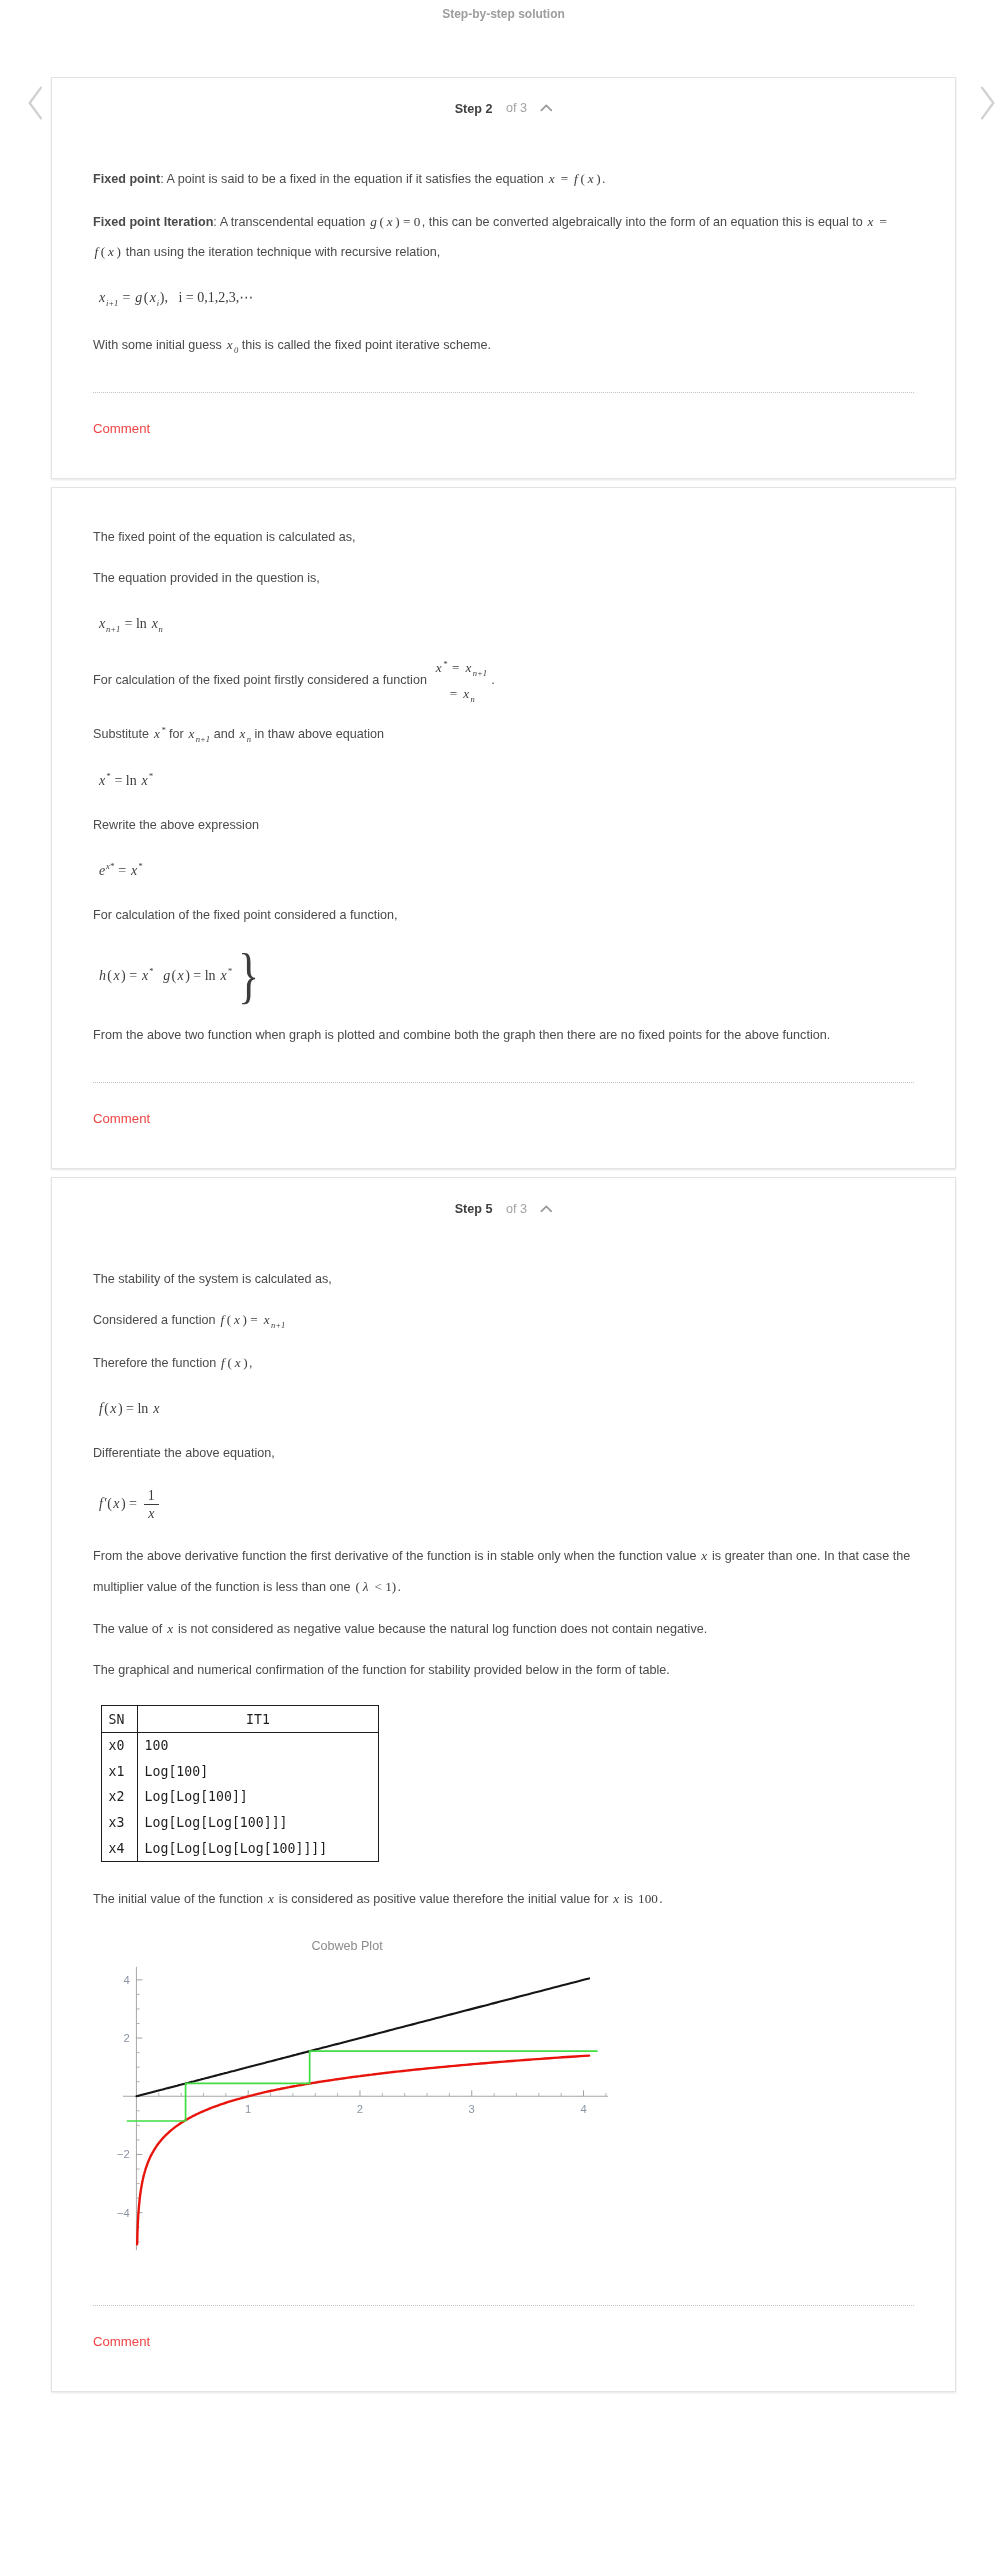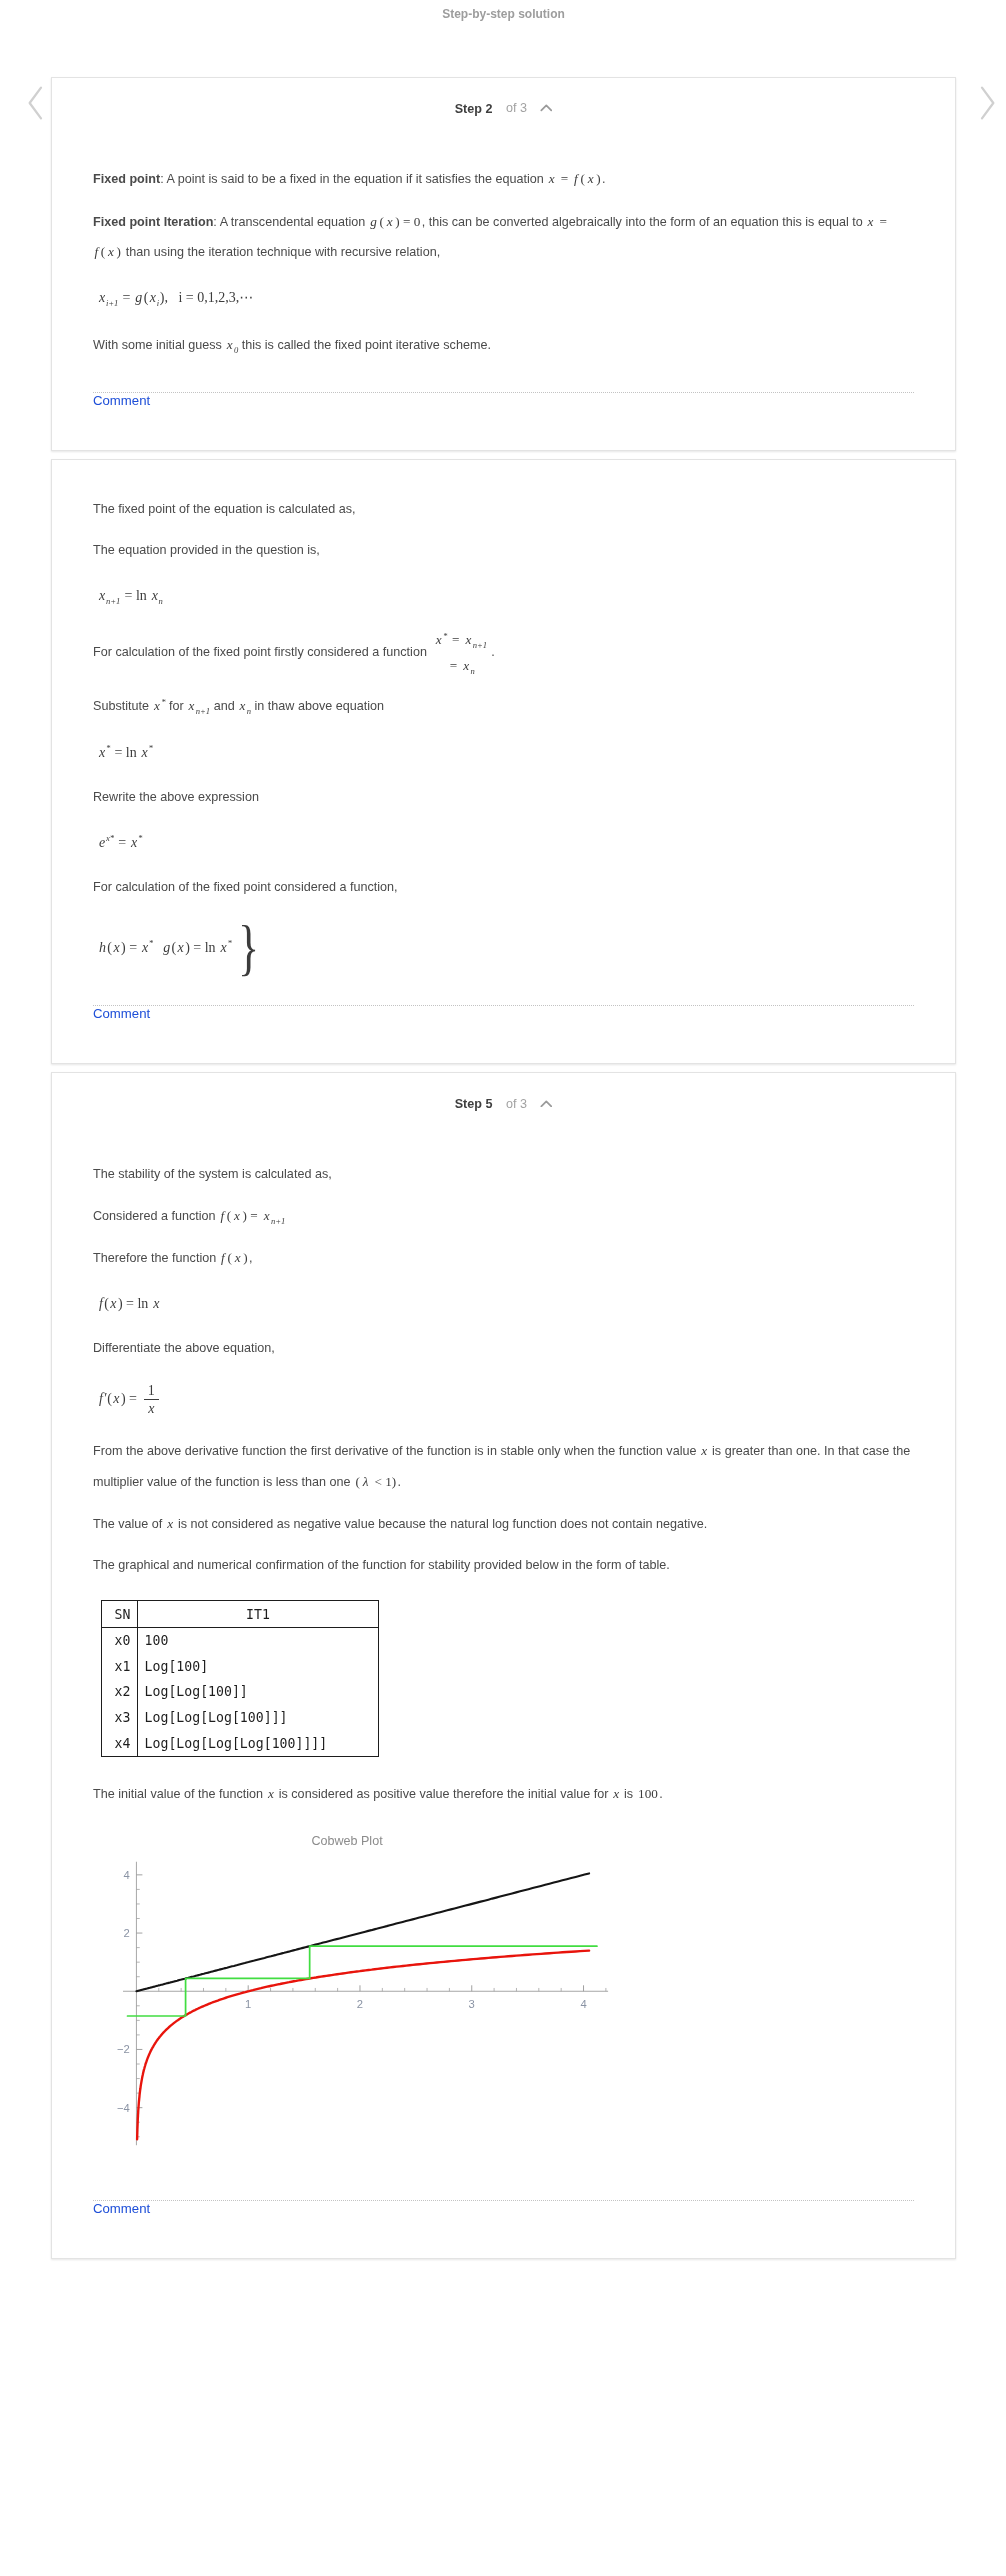--- a/index.html
+++ b/index.html
@@ -58,31 +58,31 @@
   }
   
   table.ittable {
     border-collapse:collapse; margin:20px 0 22.5px 8px;
     font-family:"DejaVu Sans Mono", monospace; font-size:13.2px; color:#1d1d1d;
     border:1.3px solid #1d1d1d;
   }
   table.ittable th, table.ittable td { padding:1.3px 6.6px; line-height:23px; font-weight:normal; }
   table.ittable th { border-bottom:1.3px solid #1d1d1d; height:26.5px; }
   table.ittable th:first-child, table.ittable td:first-child {
-    border-right:1.3px solid #1d1d1d; width:36px; text-align:right;
+    border-right:1.3px solid #1d1d1d; width:36px; text-align:left;
   }
   table.ittable th:last-child { width:241px; text-align:center; }
   table.ittable td:last-child { text-align:left; }
 
   .chart-wrap { margin-top:22.5px; }
 
   .dotted-divider { border-top:1.3px dotted #c3c3c3; margin-top:32px; }
   .comment-link {
-    display:inline-block; font-size:13.2px;
-    color:#1d4ed8; text-decoration:none; cursor:pointer;
+    display:inline-block; margin-top:28px; font-size:13.2px;
+    color:#ef4444; text-decoration:none; cursor:pointer;
   }
 </style>
 </head>
 <body>
 
 <h1 class="page-title">Step-by-step solution</h1>
 
 <div class="nav-arrow left">
   <svg width="20" height="36" viewBox="0 0 30 54">
     <polyline points="24,4 7,27 24,50" fill="none" stroke="#d0d0d0" stroke-width="3.4" stroke-linecap="round" stroke-linejoin="round"></polyline>
@@ -127,20 +127,21 @@
         <div class="para"><span class="txt">Rewrite the above expression</span></div>
         <div class="disp"><span class="mvar"><span class="mi">e</span><sup class="msup">x*</sup></span><span class="mr"> = </span><span class="mvar"><span class="mi">x</span><sup class="msup">*</sup></span></div>
         <div class="para"><span class="txt">For calculation of the fixed point considered a function,</span></div>
         <div class="disp"><span class="bgrp">
             <span class="brows">
               <span class="brow"><span class="mi">h</span><span class="mr">(</span><span class="mi">x</span><span class="mr">) = </span><span class="mvar"><span class="mi">x</span><sup class="msup">*</sup></span></span>
               <span class="brow"><span class="mi">g</span><span class="mr">(</span><span class="mi">x</span><span class="mr">) = ln </span><span class="mvar"><span class="mi">x</span><sup class="msup">*</sup></span></span>
             </span>
             <span class="bchar">}</span>
           </span></div>
+        <div class="para"><span class="txt">From the above two function when graph is plotted and combine both the graph then there are no fixed points for the above function.</span></div>
       </div>
     <div class="dotted-divider"></div>
     <a class="comment-link">Comment</a>
   </section>
 
   <section class="card">
     <header class="step-header">
       <span class="step-num">Step 5</span>
       <span class="step-of">of 3</span>
       <span class="collapse-icon">

